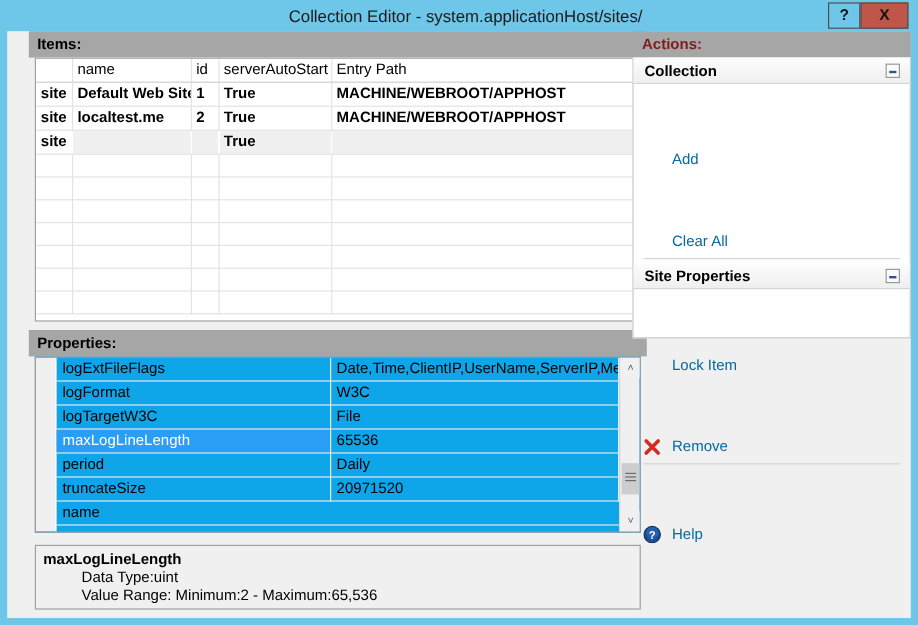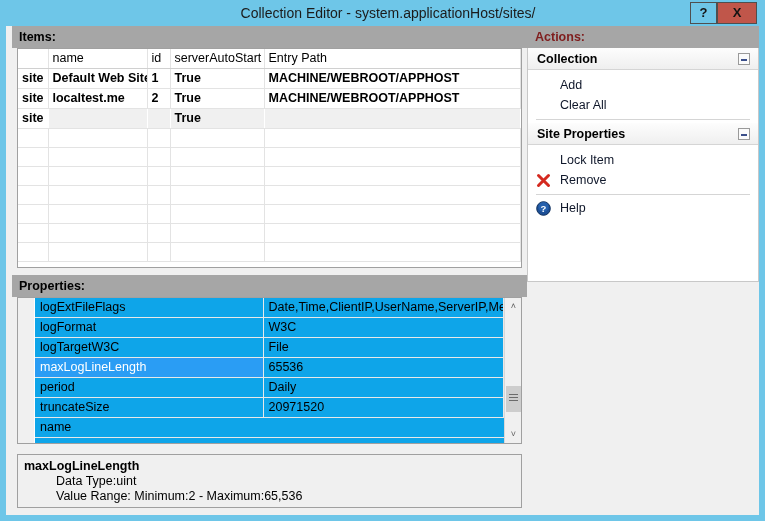--- a/index.html
+++ b/index.html
@@ -43,21 +43,21 @@
 
   
   #body-area {
     position: absolute; left: 6px; top: 26px;
     width: 753px; height: 489px;
     background: #f0f0f0;
   }
 
   
   #left-col {
-    position: absolute; left: 4px; top: 0px;
+    position: absolute; left: 16px; top: 0px;
     width: 519px; height: 400px;
     background: #f0f0f0;
   }
 
   .panel-header {
     background: #a6a6a6;
     color: #000;
     font-size: 12.5px; font-weight: bold;
     padding: 3px 0 3px 7px;
     height: 22px; line-height: 16px;
@@ -170,22 +170,23 @@
   .collapse-box {
     position: absolute; right: 8px; top: 5px; width: 12px; height: 12px;
     border: 1px solid #9a9a9a; background: #fbfbfb;
   }
   .collapse-box::after {
     content: ""; position: absolute; left: 2px; top: 5px; width: 6px; height: 2px;
     background: #3b4f8a;
   }
   .act-item {
     height: 20px; line-height: 20px; position: relative;
-    padding-left: 32px; font-size: 12.5px; color: #0f172a;
+    padding-left: 32px; font-size: 12.5px; color: #0369a1;
     white-space: nowrap;
+    margin-top: 48px;
   }
   .act-icon { position: absolute; left: 8px; top: 3px; width: 15px; height: 15px; }
   .act-sep { height: 1px; background: #d5d5d5; margin: 4px 8px 3px 8px; }
   .act-gap { height: 5px; }
 </style>
 </head>
 <body>
 
 <div id="window">
 

